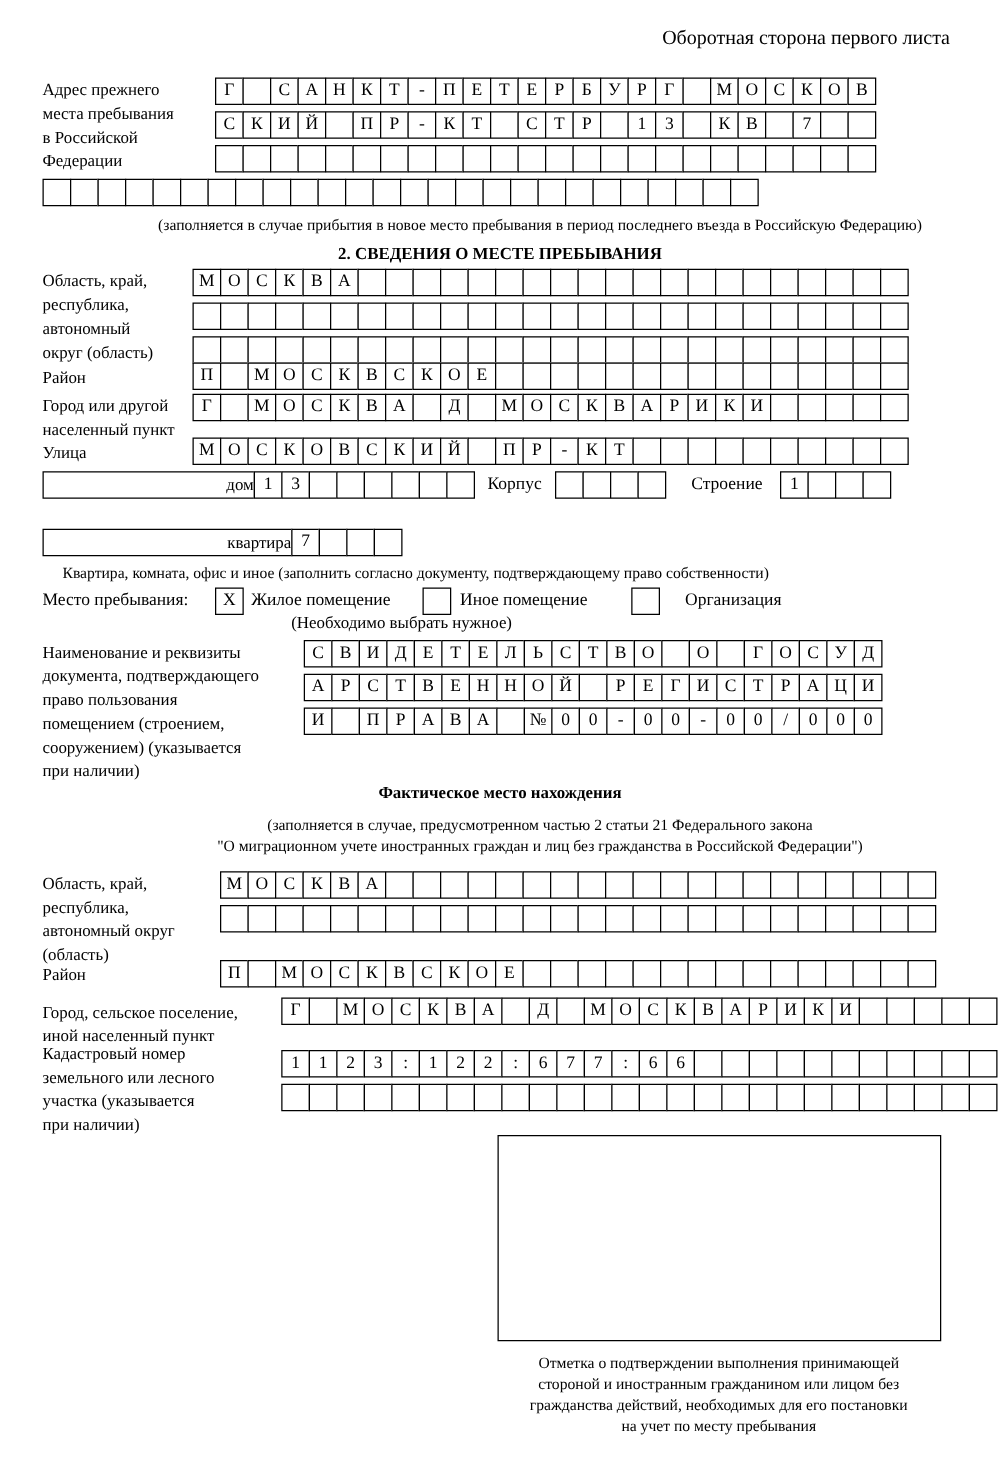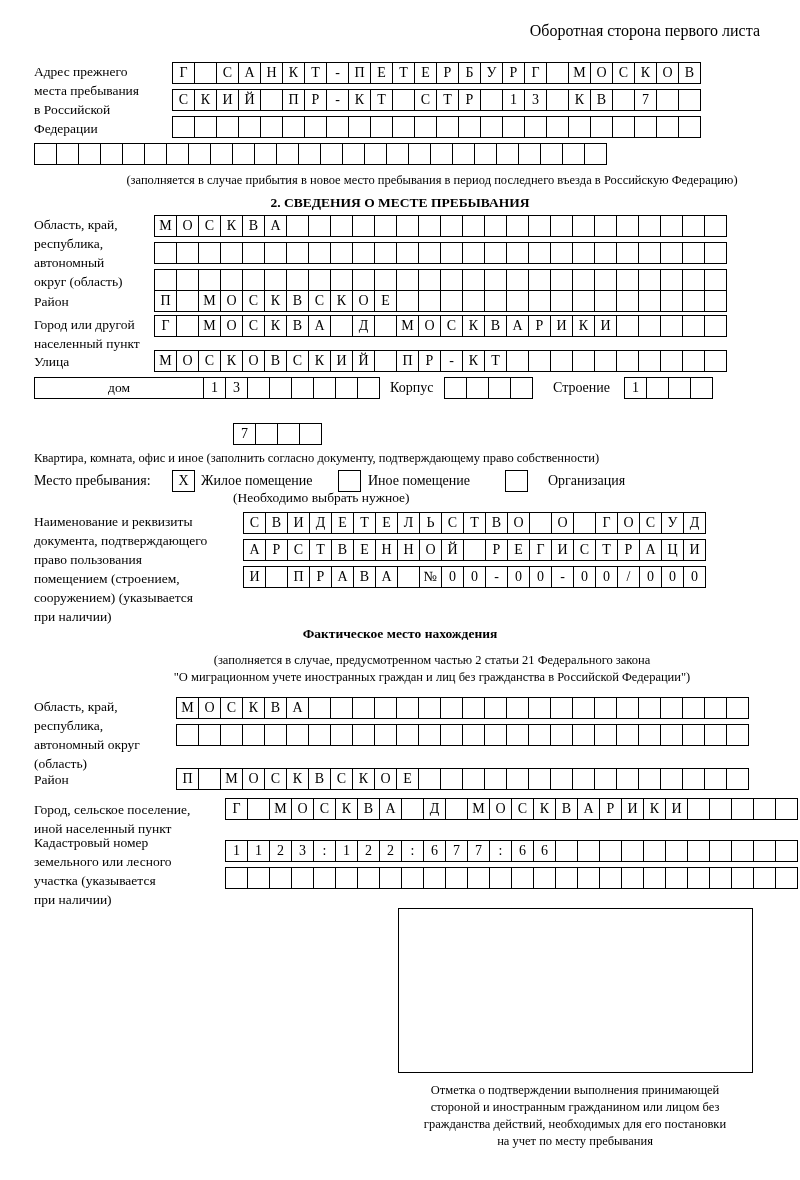--- a/index.html
+++ b/index.html
@@ -47,21 +47,21 @@
     line-height: 20px;
     text-align: center;
     background: #fff;
   }
   .wide {
     border: 1px solid #000;
     box-sizing: border-box;
     height: 22px;
     font-size: 13.5px;
     line-height: 20px;
-    text-align: center;
+    text-align: right;
     background: #fff;
     margin-right: -1px;
   }
   .inline-lbl {
     position: absolute;
     font-size: 14px;
     line-height: 22px;
   }
   .sect-title {
     position: absolute;
@@ -414,27 +414,28 @@
     </div>
   <div class="inline-lbl" style="left:553px; top:377px;">Строение</div>
   <div class="boxrow" id="s2-stroenie" style="left:624px; top:377px;">
       <div class="cell">1</div>
       <div class="cell"></div>
       <div class="cell"></div>
       <div class="cell"></div>
     </div>
 
 
+  <div class="wide" style="position:absolute; left:34px; top:423px; width:200px;">квартира</div>
   <div class="boxrow" id="s2-flat" style="left:233px; top:423px;">
       <div class="cell">7</div>
       <div class="cell"></div>
       <div class="cell"></div>
       <div class="cell"></div>
     </div>
-  <div class="lbl small" style="left:34px; top:449px;text-align:right;">Квартира, комната, офис и иное (заполнить согласно документу, подтверждающему право собственности)</div>
+  <div class="lbl small" style="left:50px; top:449px;text-align:right;">Квартира, комната, офис и иное (заполнить согласно документу, подтверждающему право собственности)</div>
 
   <div class="inline-lbl" style="left:34px; top:470px;">Место пребывания:</div>
   <div class="cell" style="position:absolute; left:172px; top:470px;">X</div>
   <div class="inline-lbl" style="left:201px; top:470px;">Жилое помещение</div>
   <div class="cell" style="position:absolute; left:338px; top:470px;"></div>
   <div class="inline-lbl" style="left:368px; top:470px;">Иное помещение</div>
   <div class="cell" style="position:absolute; left:505px; top:470px;"></div>
   <div class="inline-lbl" style="left:548px; top:470px;">Организация</div>
   <div class="lbl" style="left:233px; top:488px;">(Необходимо выбрать нужное)</div>
 

